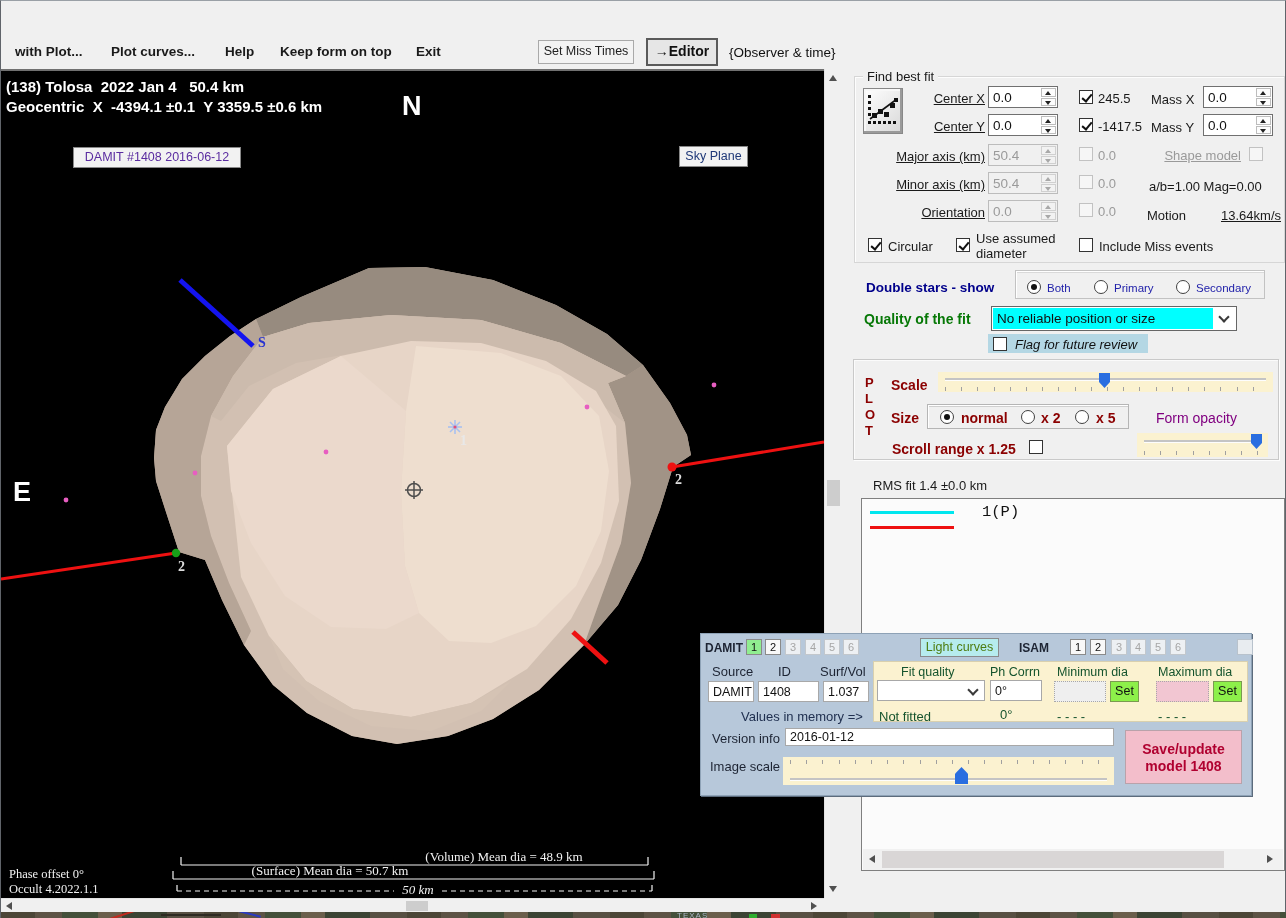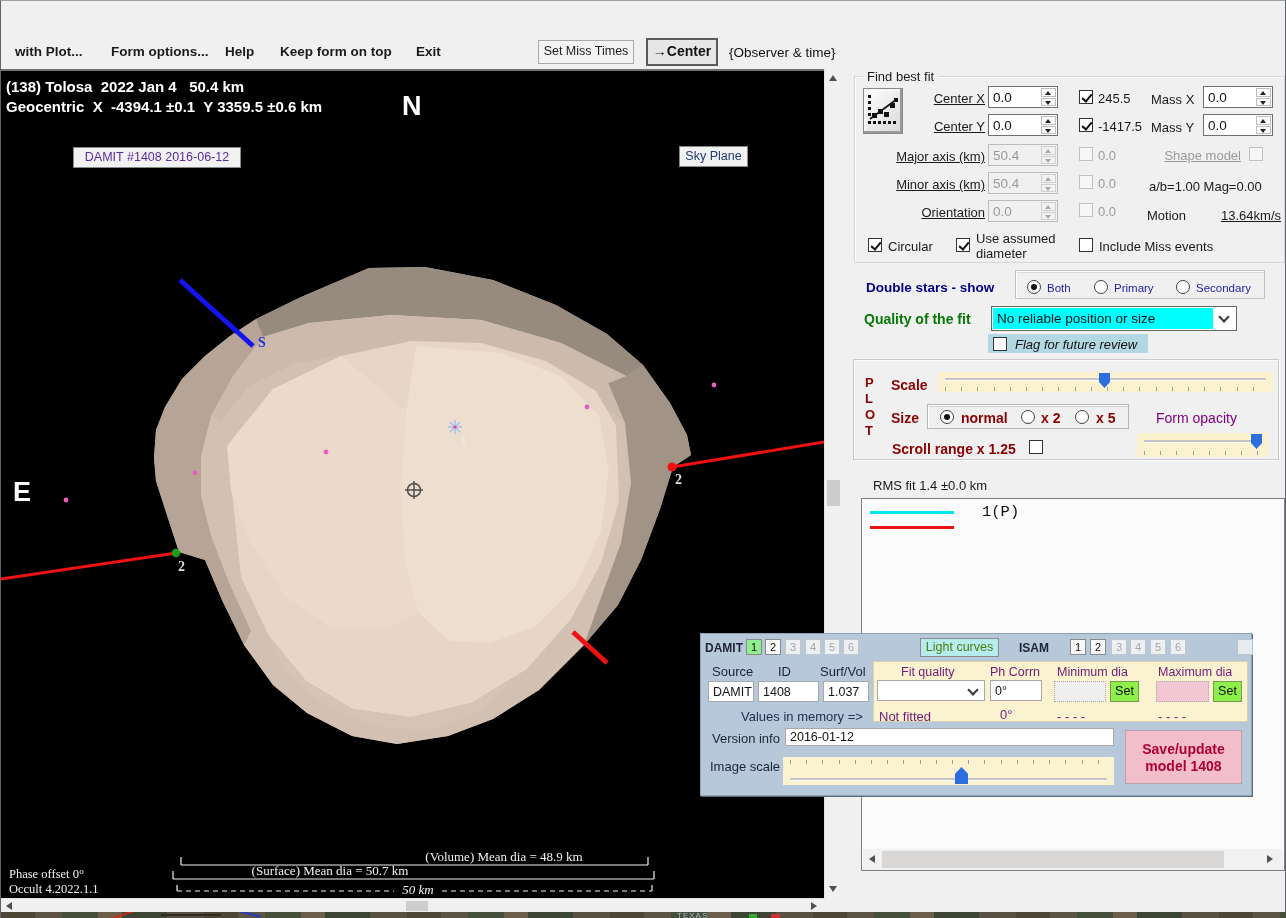--- a/index.html
+++ b/index.html
@@ -107,46 +107,46 @@
   #list-hscroll { position:absolute; left:1px; top:350px; width:420px; height:21px; background:#f1f1f1; }
   #list-hscroll .sb-thumb { left:19px; top:2px; width:342px; height:17px; background:#d9d6d6; }
 
   
   #damit-panel { position:absolute; left:699px; top:632px; width:552px; height:163px; background:#b7c8da; border:1px solid #8ea2b6; box-shadow:1px 1px 0 #5c6b7c; font-size:13px; }
   #damit-panel .plbl { position:absolute; font-size:13px; color:#1d2433; white-space:pre; }
   .dbtn { position:absolute; width:16px; height:16px; background:#f8f8f8; border:1px solid #8a8a8a; font-size:11px; color:#111; text-align:center; line-height:14px; }
   .dbtn.active { background:#90ee90; }
   .dbtn.disabled { background:#edf0f3; border-color:#c2c7cc; color:#a6a6a6; }
   #cream-panel { position:absolute; left:172px; top:27px; width:375px; height:61px; background:#fbf2d0; border:1px solid #d9d0ae; }
-  .ch { position:absolute; font-size:12.5px; color:#701a75; white-space:pre; }
+  .ch { position:absolute; font-size:12.5px; color:#14532d; white-space:pre; }
   .dbox { position:absolute; height:21px; background:#fff; border:1px solid #a8a8a8; font-size:12.5px; color:#111; padding:3px 0 0 4px; white-space:pre; }
   #btn-lightcurves { position:absolute; left:219px; top:4px; width:79px; height:19px; background:#b6ecee; border:1px solid #8a8a8a; font-size:12.5px; color:#4d7c0f; text-align:center; line-height:17px; }
   .set-btn { position:absolute; width:29px; height:21px; background:#8df04a; border:1px solid #7a9a50; font-size:12.5px; color:#111; text-align:center; line-height:19px; }
   #save-btn { position:absolute; left:424px; top:96px; width:117px; height:54px; background:#f3becb; border:1px solid #b9a2aa; color:#b00030; font-size:14px; font-weight:bold; text-align:center; padding-top:10px; line-height:17px; }
   #mini-btn { position:absolute; left:536px; top:5px; width:16px; height:16px; background:#e8ecf0; border:1px solid #b8c2cc; }
 
   
   #map-strip { position:absolute; left:0; top:911px; width:1286px; height:7px; background:repeating-linear-gradient(90deg,#4c4637 0 34px,#5d5345 34px 61px,#44503a 61px 97px,#6b5f4c 97px 121px,#3c4434 121px 166px,#585043 166px 203px); overflow:hidden; }
   .map-bit { position:absolute; }
   #texas-label { position:absolute; left:676px; top:-1px; font-size:8px; color:#a9b4c2; letter-spacing:1px; }
 </style>
 </head>
 <body>
 
 <div id="window">
 
 
   <div id="menubar">
     <span class="menu-item" style="left:14px">with Plot...</span>
-    <span class="menu-item" style="left:110px">Form options...</span>
+    <span class="menu-item" style="left:110px">Plot curves...</span>
     <span class="menu-item" style="left:224px">Help</span>
     <span class="menu-item" style="left:279px">Keep form on top</span>
     <span class="menu-item" style="left:415px">Exit</span>
     <div id="btn-setmiss">Set Miss Times</div>
-    <div id="btn-editor">→Center</div>
+    <div id="btn-editor">→Editor</div>
     <span id="observer-time">{Observer &amp; time}</span>
   </div>
 
   <div id="plot">
     <svg width="823" height="829" viewBox="0 0 823 829">
 
       <polygon points="368,197 424,196 492,209 555,234 606,263 642,294 669,332 686,364 690,384 672,396 659,438 640,489 617,534 583,574 538,619 492,648 447,665 396,673 351,665 306,642 272,614 243,574 221,529 204,489 178,481 164,438 155,410 153,387 155,359 164,336 181,308 204,285 229,265 255,248 300,226" fill="#af9e90"></polygon>
 
       <polygon points="255,248 300,226 368,197 424,196 492,209 555,234 606,263 642,294 625,305 560,272 480,249 390,244 308,252 262,266" fill="#978b7f"></polygon>
 

